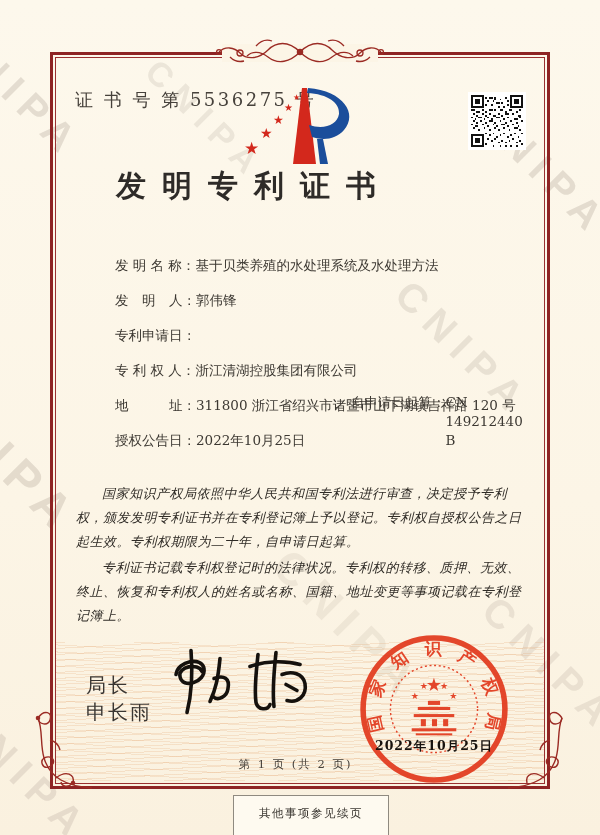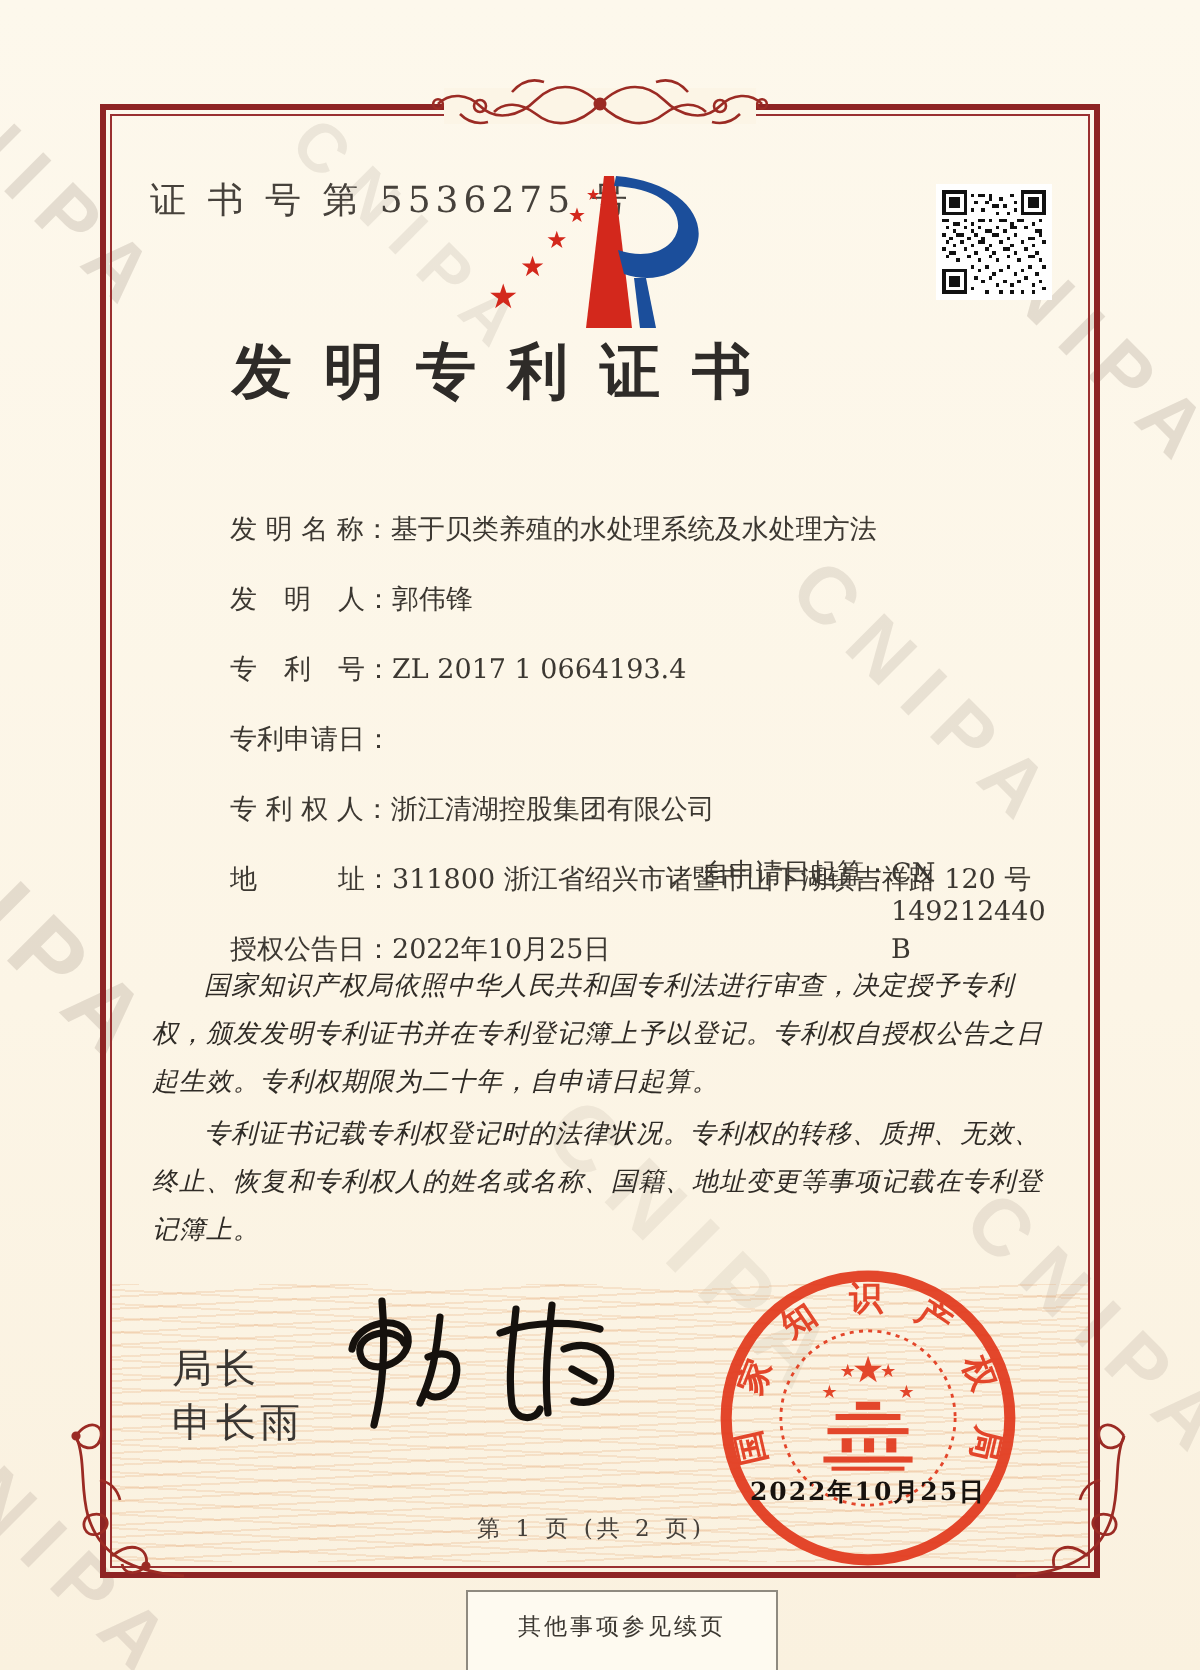--- a/index.html
+++ b/index.html
@@ -268,24 +268,20 @@
   <div class="fields">
     <div class="frow">
       <span class="flabel">发 明 名 称：</span>
       <span class="fvalue">基于贝类养殖的水处理系统及水处理方法</span>
     </div>
     <div class="frow">
       <span class="flabel">发　明　人：</span>
       <span class="fvalue">郭伟锋</span>
     </div>
     <div class="frow">
-      <span class="flabel">专　利　号：</span>
-      <span class="fvalue">ZL 2017 1 0664193.4</span>
-    </div>
-    <div class="frow">
       <span class="flabel">专利申请日：</span>
     </div>
     <div class="frow">
       <span class="flabel">专 利 权 人：</span>
       <span class="fvalue">浙江清湖控股集团有限公司</span>
     </div>
     <div class="frow">
       <span class="flabel">地　　　址：</span>
       <span class="fvalue">311800 浙江省绍兴市诸暨市山下湖镇吉祥路 120 号</span>
     </div>

